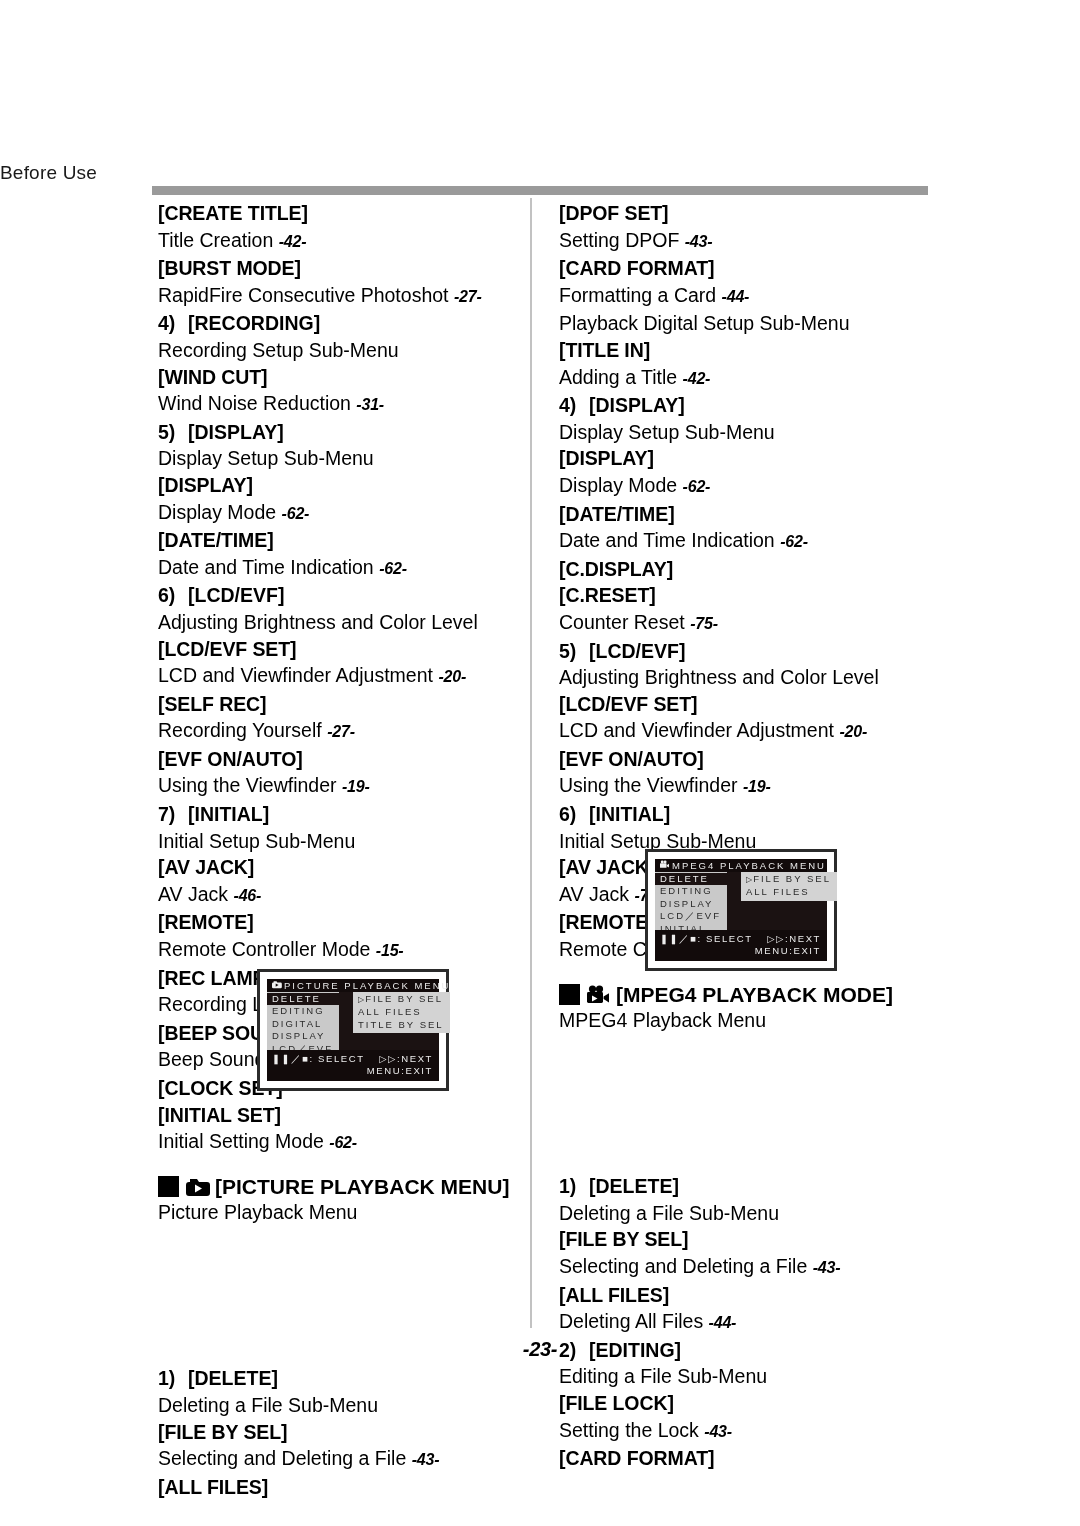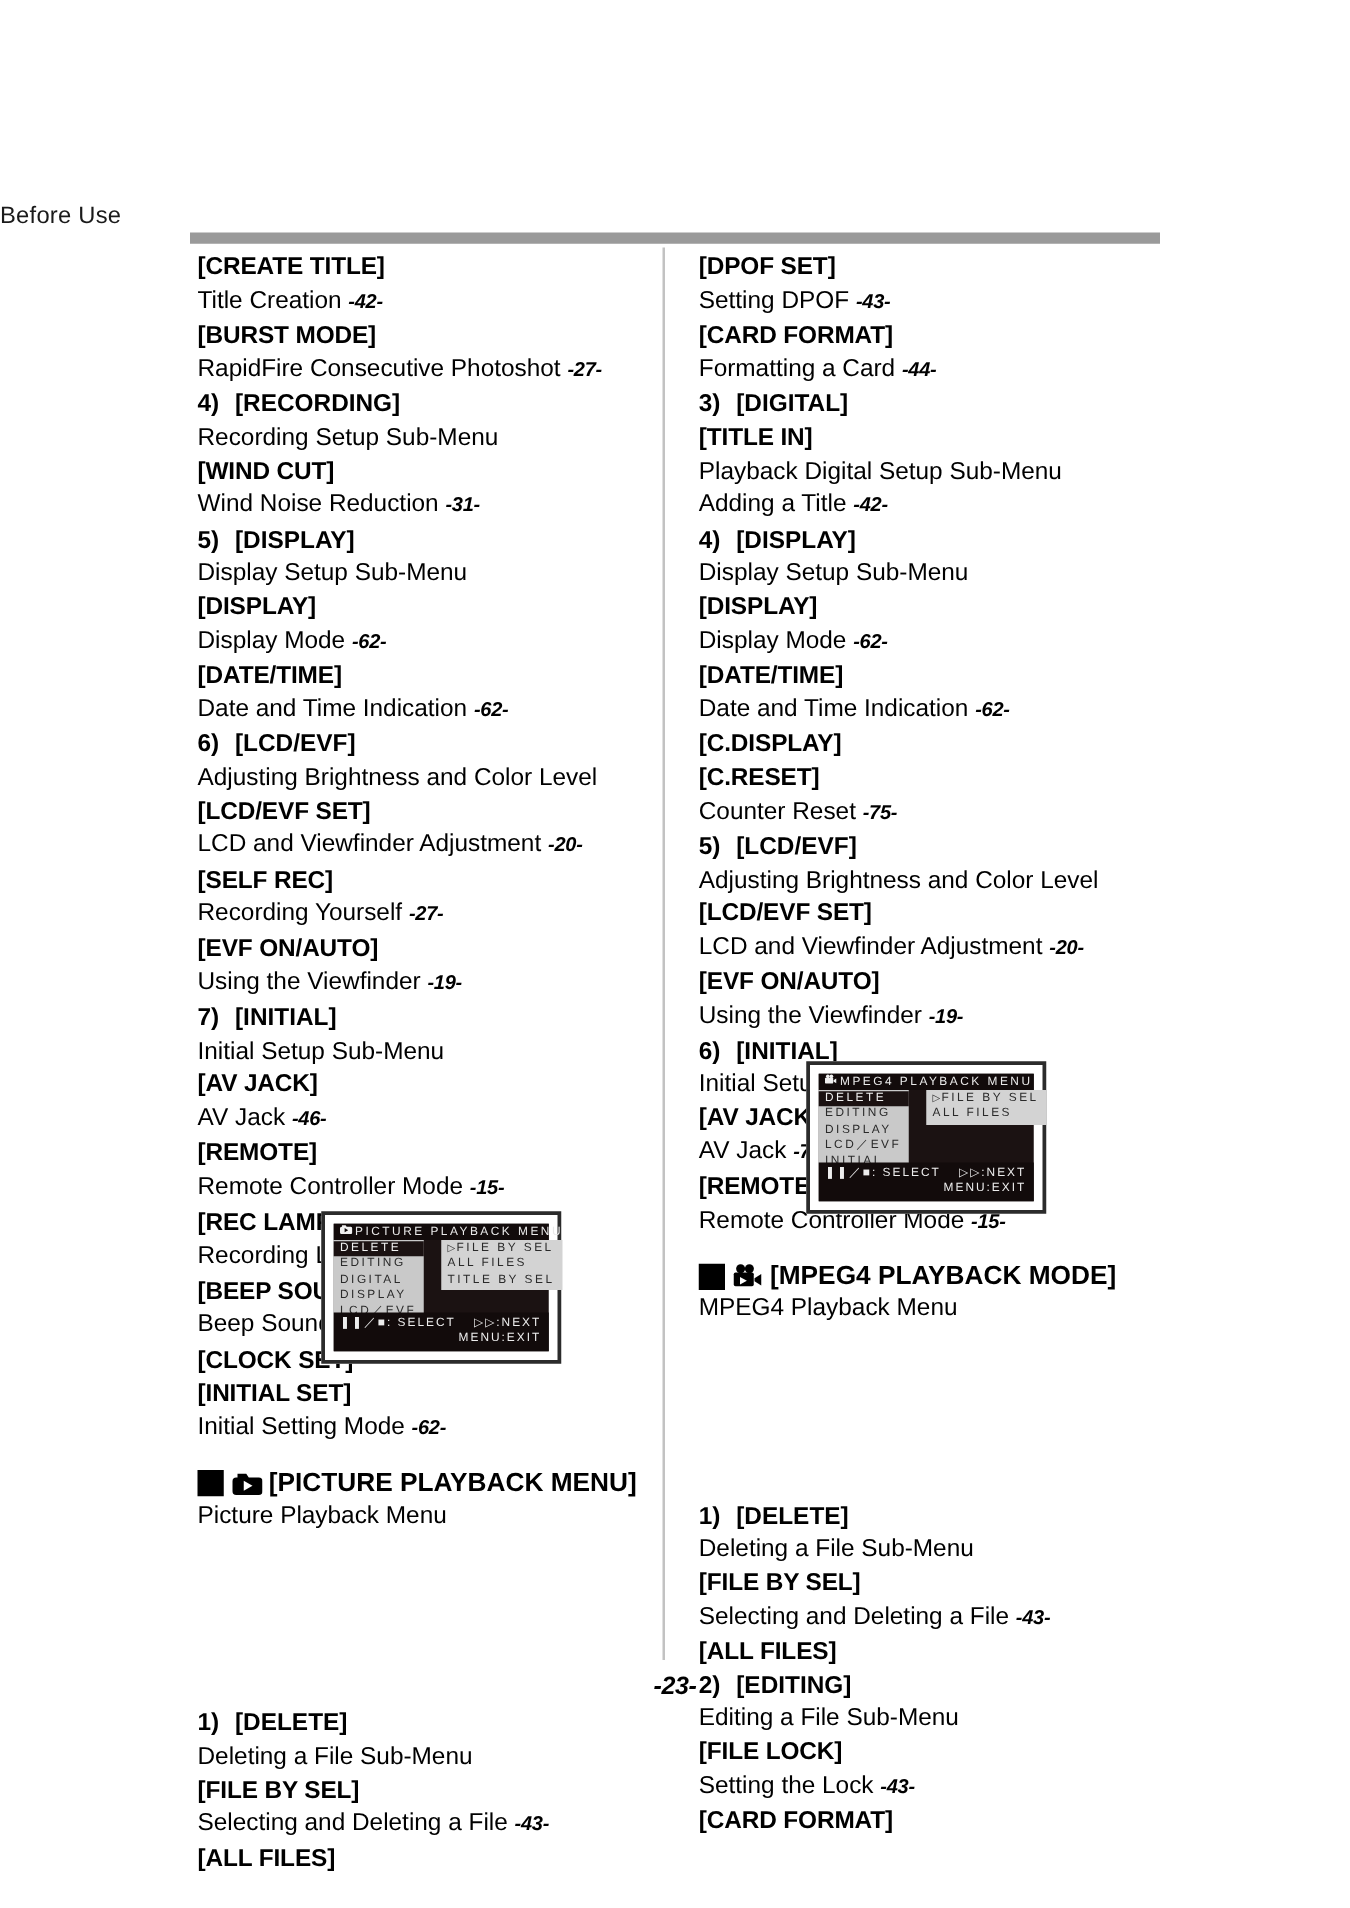--- a/index.html
+++ b/index.html
@@ -287,23 +287,22 @@
         <div class="line bold">[ALL FILES]</div>
       </div>
   </div>
 
   <div class="col col-right">
     <div>
         <div class="line bold">[DPOF SET]</div>
         <div class="line"><span>Setting DPOF </span><span class="pg">-43-</span></div>
         <div class="line bold">[CARD FORMAT]</div>
         <div class="line"><span>Formatting a Card </span><span class="pg">-44-</span></div>
-        <div class="line num"><span class="numtok">3)</span><span>[DIGITAL]</span></div>
+        <div class="line"><span>Playback Digital Setup Sub-Menu</span></div>
         <div class="line bold">[TITLE IN]</div>
-        <div class="line"><span>Playback Digital Setup Sub-Menu</span></div>
         <div class="line"><span>Adding a Title </span><span class="pg">-42-</span></div>
         <div class="line num"><span class="numtok">4)</span><span>[DISPLAY]</span></div>
         <div class="line"><span>Display Setup Sub-Menu</span></div>
         <div class="line bold">[DISPLAY]</div>
         <div class="line"><span>Display Mode </span><span class="pg">-62-</span></div>
         <div class="line bold">[DATE/TIME]</div>
         <div class="line"><span>Date and Time Indication </span><span class="pg">-62-</span></div>
         <div class="line bold">[C.DISPLAY]</div>
         <div class="line bold">[C.RESET]</div>
         <div class="line"><span>Counter Reset </span><span class="pg">-75-</span></div>
@@ -337,20 +336,21 @@
     <div class="section-sub">MPEG4 Playback Menu</div>
 
     <div style="height:140px"></div>
 
     <div>
         <div class="line num"><span class="numtok">1)</span><span>[DELETE]</span></div>
         <div class="line"><span>Deleting a File Sub-Menu</span></div>
         <div class="line bold">[FILE BY SEL]</div>
         <div class="line"><span>Selecting and Deleting a File </span><span class="pg">-43-</span></div>
         <div class="line bold">[ALL FILES]</div>
+        <div class="line"><span>Deleting All Files </span><span class="pg">-44-</span></div>
         <div class="line num"><span class="numtok">2)</span><span>[EDITING]</span></div>
         <div class="line"><span>Editing a File Sub-Menu</span></div>
         <div class="line bold">[FILE LOCK]</div>
         <div class="line"><span>Setting the Lock </span><span class="pg">-43-</span></div>
         <div class="line bold">[CARD FORMAT]</div>
       </div>
   </div>
 
   <div class="lcd" id="lcd-picture" style="left:257px; top:969px; width:192px; height:122px;">
     <div class="lcd-inner">

